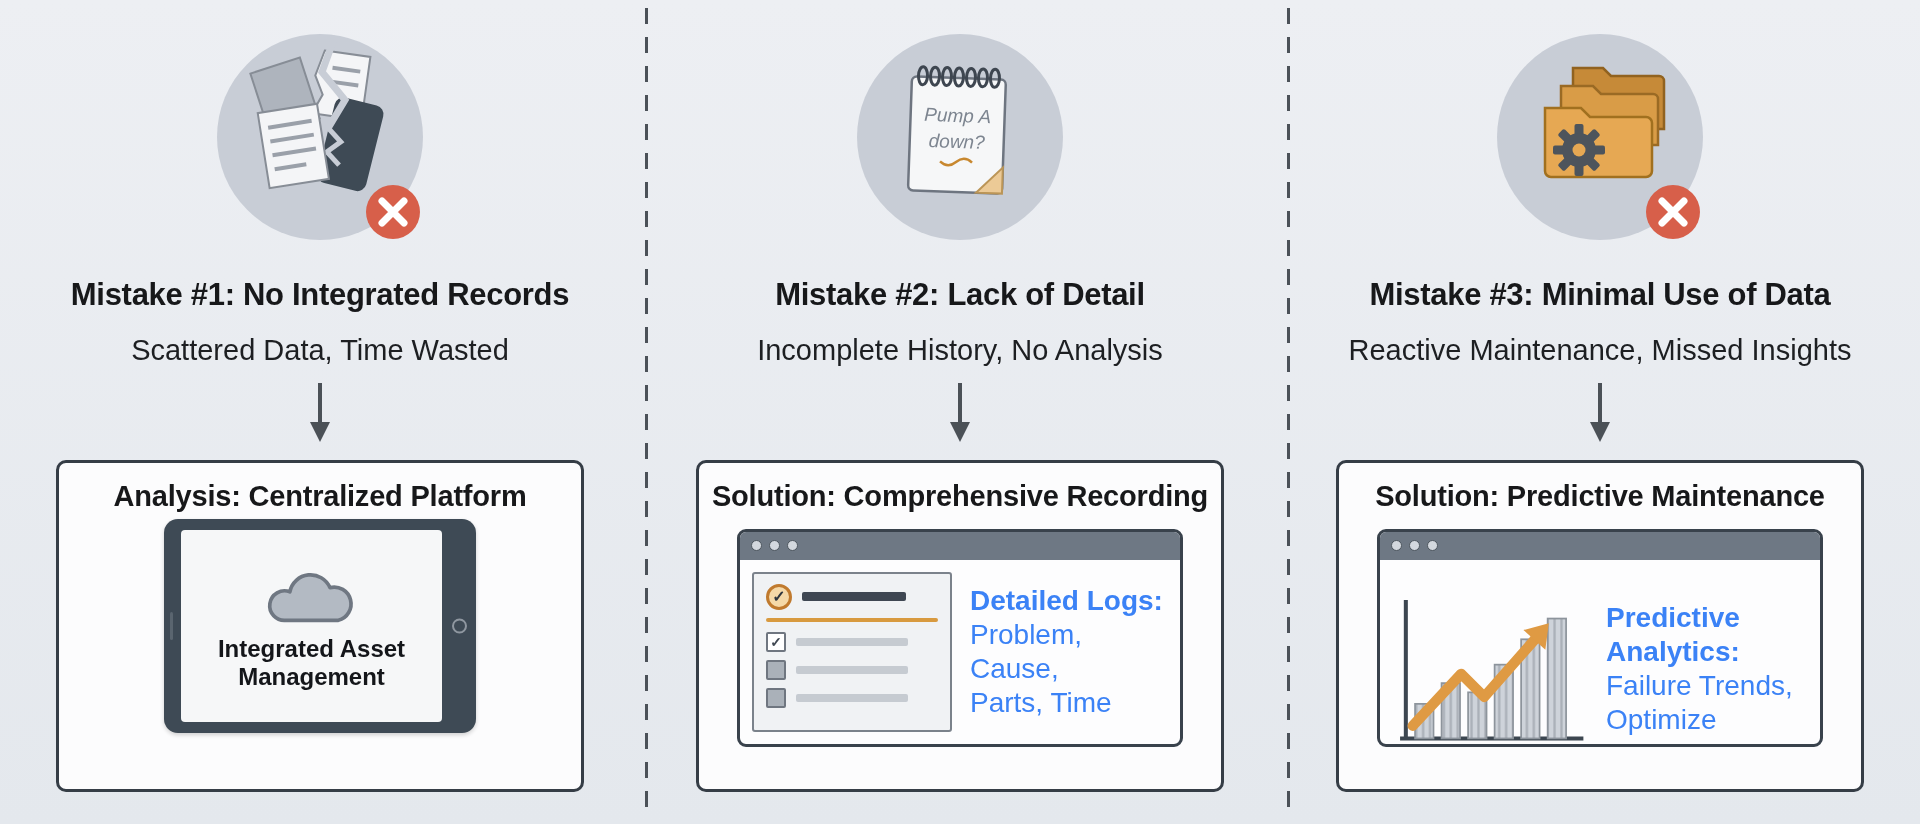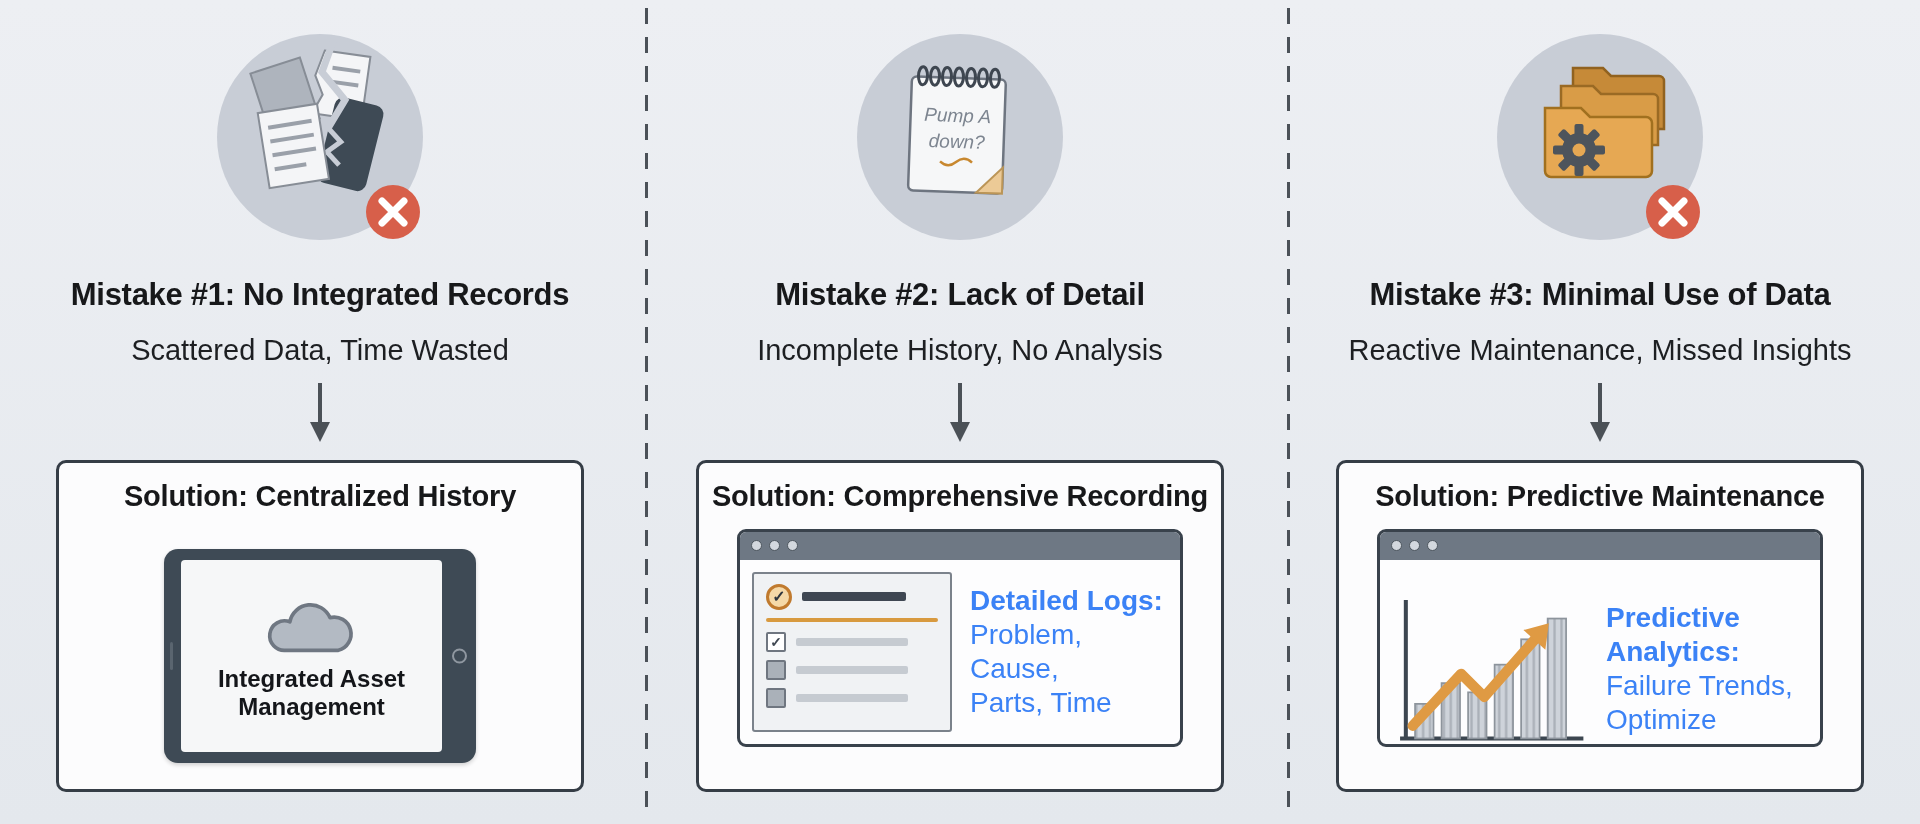--- a/index.html
+++ b/index.html
@@ -29,21 +29,21 @@
   .down-arrow { margin-top:15px; height:62px; }
 
   .solution-box {
     margin-top:16px; width:528px; height:332px;
     background:#fcfcfd; border:3px solid #353d46; border-radius:10px;
     display:flex; flex-direction:column; align-items:center; padding:17px 12px 12px;
   }
   .solution-title { font-size:29px; font-weight:bold; text-align:center; letter-spacing:-0.2px; white-space:nowrap; }
 
   
-  .tablet { margin-top:36px; width:312px; height:214px; background:#3e4a55; border-radius:14px; position:relative; box-shadow:0 2px 4px rgba(0,0,0,0.18); }
+  .tablet { margin-top:6px; width:312px; height:214px; background:#3e4a55; border-radius:14px; position:relative; box-shadow:0 2px 4px rgba(0,0,0,0.18); }
   .tablet-screen {
     position:absolute; top:11px; left:17px; right:34px; bottom:11px;
     background:#f6f7f8; border-radius:4px;
     display:flex; flex-direction:column; align-items:center; justify-content:center; gap:6px;
   }
   .tablet-home { position:absolute; right:9px; top:50%; transform:translateY(-50%); width:15px; height:15px; border:2.5px solid #8f97a0; border-radius:50%; }
   .tablet-notch { position:absolute; left:6px; top:50%; transform:translateY(-50%); width:3px; height:28px; background:#5a656f; border-radius:2px; }
   .cloud-icon svg { width:116px; height:68px; display:block; }
   .tablet-label { width:210px; font-size:24px; font-weight:bold; text-align:center; line-height:1.15; color:#14161a; }
 
@@ -108,21 +108,21 @@
     </div>
     <h2 class="mistake-title">Mistake #1: No Integrated Records</h2>
     <p class="mistake-subtitle">Scattered Data, Time Wasted</p>
     <div class="down-arrow">
       <svg viewBox="0 0 26 62" width="26" height="62">
         <line x1="13" y1="1" x2="13" y2="42" stroke="#4b5157" stroke-width="4"></line>
         <polygon points="3,40 23,40 13,60" fill="#4b5157"></polygon>
       </svg>
     </div>
     <div class="solution-box">
-      <h3 class="solution-title">Solution: Centralized History</h3>
+      <h3 class="solution-title">Analysis: Centralized Platform</h3>
       <div class="tablet">
         <div class="tablet-screen">
           <span class="cloud-icon">
             <svg viewBox="0 0 110 64">
               <path d="M30 56 a14 14 0 1 1 4 -27 a20 20 0 0 1 38 -4 a13 13 0 1 1 8 31 z" fill="#b3bac3" stroke="#6f7782" stroke-width="3.5" stroke-linejoin="round"></path>
             </svg>
           </span>
           <div class="tablet-label">Integrated Asset Management</div>
         </div>
         <span class="tablet-home"></span>

